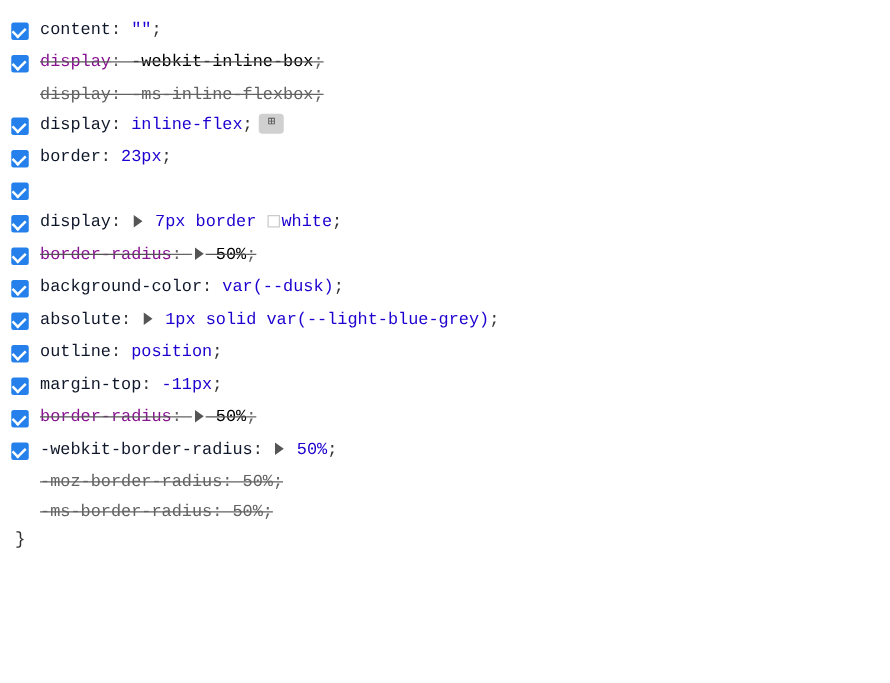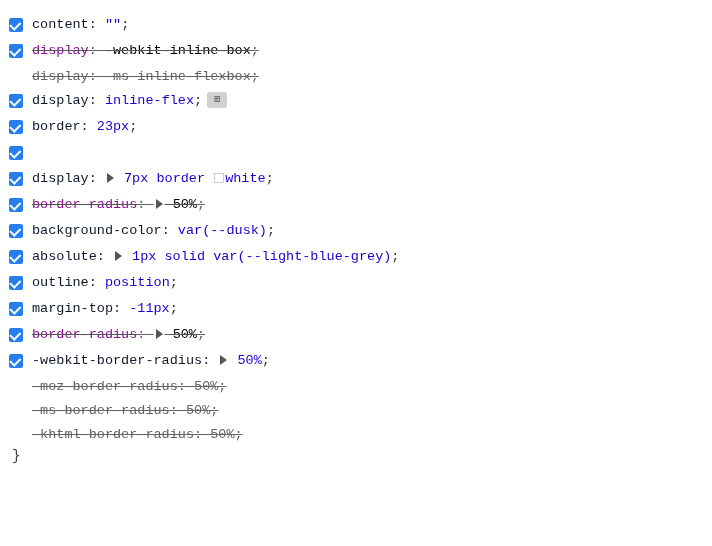--- a/index.html
+++ b/index.html
@@ -235,20 +235,17 @@
           <div class="checkbox"></div>
         </div>
         <span class="code-text"><span class="prop-name">-webkit-border-radius</span><span class="punctuation">: </span><span class="triangle-right"></span><span class="prop-value"> 50%</span><span class="punctuation">;</span></span>
       </div>
       <div class="row-strikethrough-full">
         <span class="full-strikethrough">-moz-border-radius: 50%;</span>
       </div>
       <div class="row-strikethrough-full">
         <span class="full-strikethrough">-ms-border-radius: 50%;</span>
       </div>
-      <div class="row-strikethrough-full">
-        <span class="full-strikethrough">-khtml-border-radius: 50%;</span>
-      </div>
     </div>
   <div class="closing-brace-row">
     <span class="closing-brace">}</span>
   </div>
 </div>
 
 </body></html>

